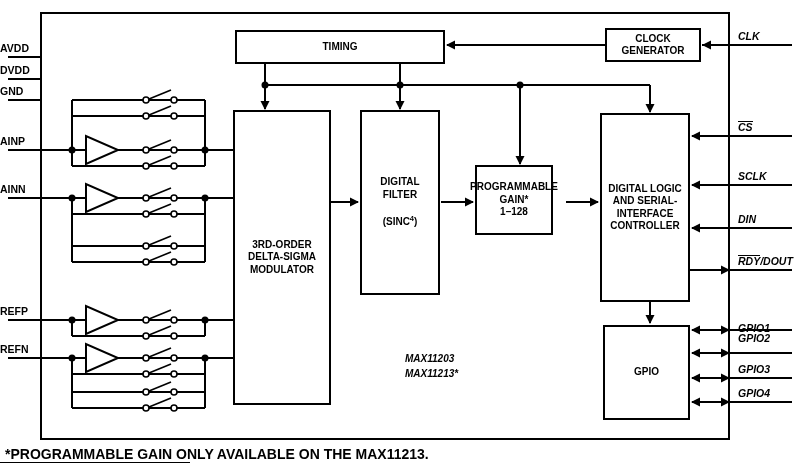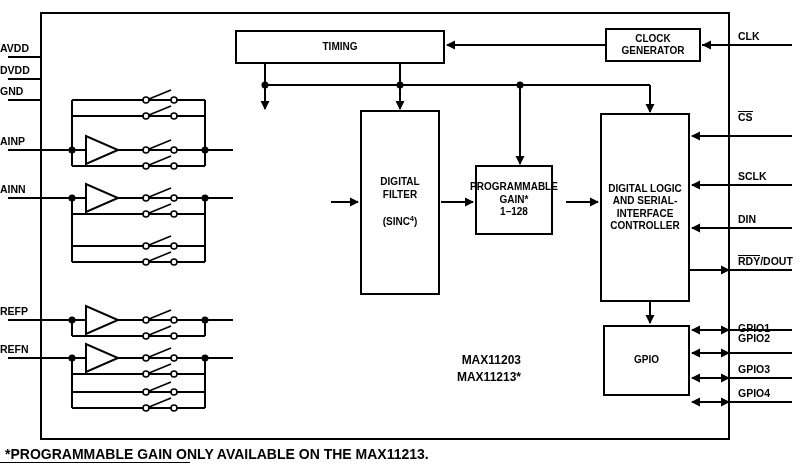--- a/index.html
+++ b/index.html
@@ -15,25 +15,25 @@
   .block{
     position:absolute;border:2px solid #000;background:#fff;box-sizing:border-box;
     display:flex;align-items:center;justify-content:center;text-align:center;
     font-size:10px;font-weight:bold;line-height:1.25;white-space:pre-line;
   }
   .sup{vertical-align:super;font-size:7.5px;}
   .pin-label{
     position:absolute;font-size:10.5px;font-weight:bold;height:13px;line-height:13px;white-space:nowrap;
   }
   .left-label{left:0;width:38px;}
-  .right-label{left:738px;text-align:right;}
+  .right-label{left:738px;text-align:right;font-style:italic;}
   .ovl{display:inline-block;border-top:1.5px solid #000;line-height:11px;}
   .partnum{
-    position:absolute;left:405px;top:352px;width:116px;text-align:right;
-    font-size:12px;font-weight:bold;line-height:1.45;white-space:pre-line;
+    position:absolute;left:405px;top:352px;width:116px;text-align:left;
+    font-size:10px;font-style:italic;font-weight:bold;line-height:1.45;white-space:pre-line;
   }
   .footnote{position:absolute;left:5px;top:446px;font-size:14px;font-weight:bold;}
   .footnote-rule{position:absolute;left:0;top:462px;width:190px;height:1px;background:#000;}
 </style>
 </head>
 <body>
 
 <div class="canvas">
 
   <svg width="800" height="473">
@@ -241,51 +241,56 @@
   </svg>
 
   <div class="chip-outline"></div>
 
   <div class="block" style="left:235px;top:30px;width:210px;height:34px">
     <span>TIMING</span>
   </div>
   <div class="block" style="left:605px;top:28px;width:96px;height:34px">
     <span>CLOCK GENERATOR</span>
   </div>
+  <div class="block" style="left:233px;top:110px;width:98px;height:295px">
+    <span>3RD-ORDER
+DELTA-SIGMA
+MODULATOR</span>
+  </div>
   <div class="block" style="left:360px;top:110px;width:80px;height:185px">
     <div>
       <div>DIGITAL FILTER</div>
       <div><span>(SINC</span><span class="sup">4</span><span>)</span></div>
     </div>
   </div>
   <div class="block" style="left:475px;top:165px;width:78px;height:70px">
     <span>PROGRAMMABLE
 GAIN*
 1–128</span>
   </div>
   <div class="block" style="left:600px;top:113px;width:90px;height:189px">
     <span>DIGITAL LOGIC
 AND SERIAL-
 INTERFACE
 CONTROLLER</span>
   </div>
-  <div class="block" style="left:603px;top:325px;width:87px;height:71px">
+  <div class="block" style="left:603px;top:325px;width:87px;height:95px">
     <span>GPIO</span>
   </div>
 
   <div class="pin-label left-label" style="top:42px">AVDD</div>
   <div class="pin-label left-label" style="top:64px">DVDD</div>
   <div class="pin-label left-label" style="top:85px">GND</div>
   <div class="pin-label left-label" style="top:135px">AINP</div>
   <div class="pin-label left-label" style="top:183px">AINN</div>
   <div class="pin-label left-label" style="top:305px">REFP</div>
   <div class="pin-label left-label" style="top:343px">REFN</div>
 
   <div class="pin-label right-label" style="top:30px">CLK</div>
-  <div class="pin-label right-label" style="top:111px"><span class="ovl">CS</span></div>
+  <div class="pin-label right-label" style="top:121px"><span class="ovl">CS</span></div>
   <div class="pin-label right-label" style="top:170px">SCLK</div>
   <div class="pin-label right-label" style="top:213px">DIN</div>
   <div class="pin-label right-label" style="top:255px"><span class="ovl">RDY</span><span>/DOUT</span></div>
   <div class="pin-label right-label" style="top:322px">GPIO1</div>
   <div class="pin-label right-label" style="top:332px">GPIO2</div>
   <div class="pin-label right-label" style="top:363px">GPIO3</div>
   <div class="pin-label right-label" style="top:387px">GPIO4</div>
 
   <div class="partnum">MAX11203
 MAX11213*</div>

